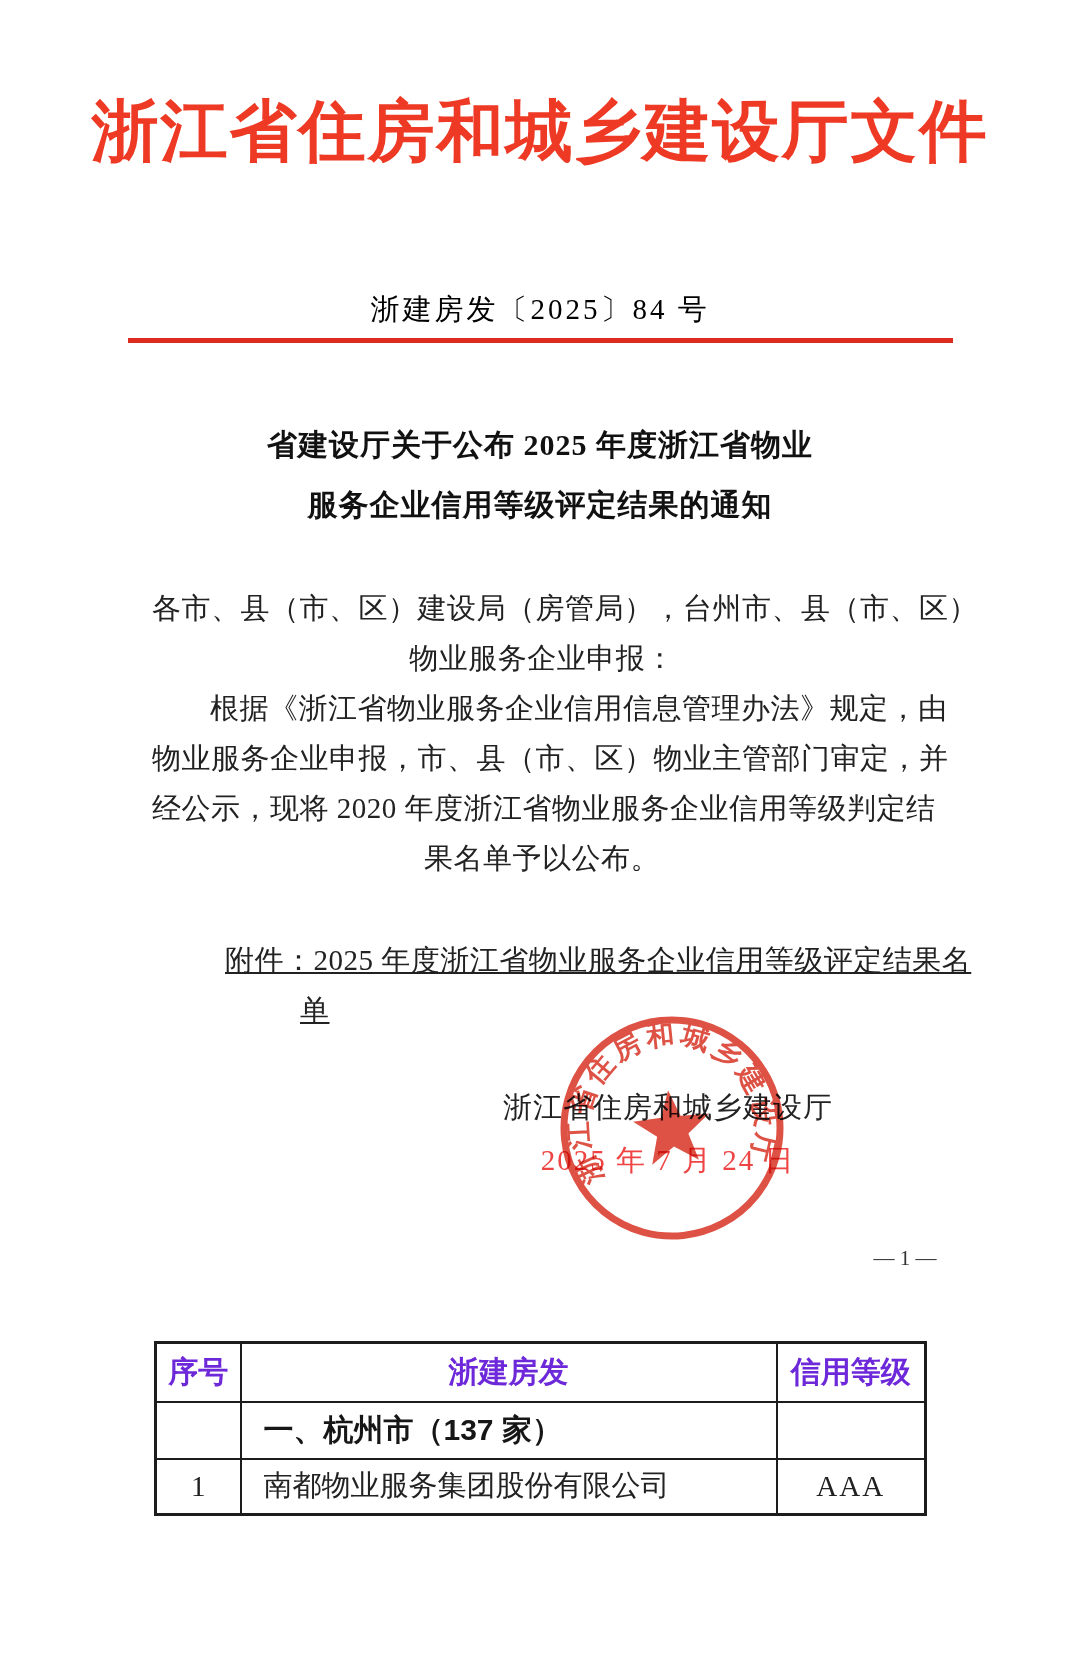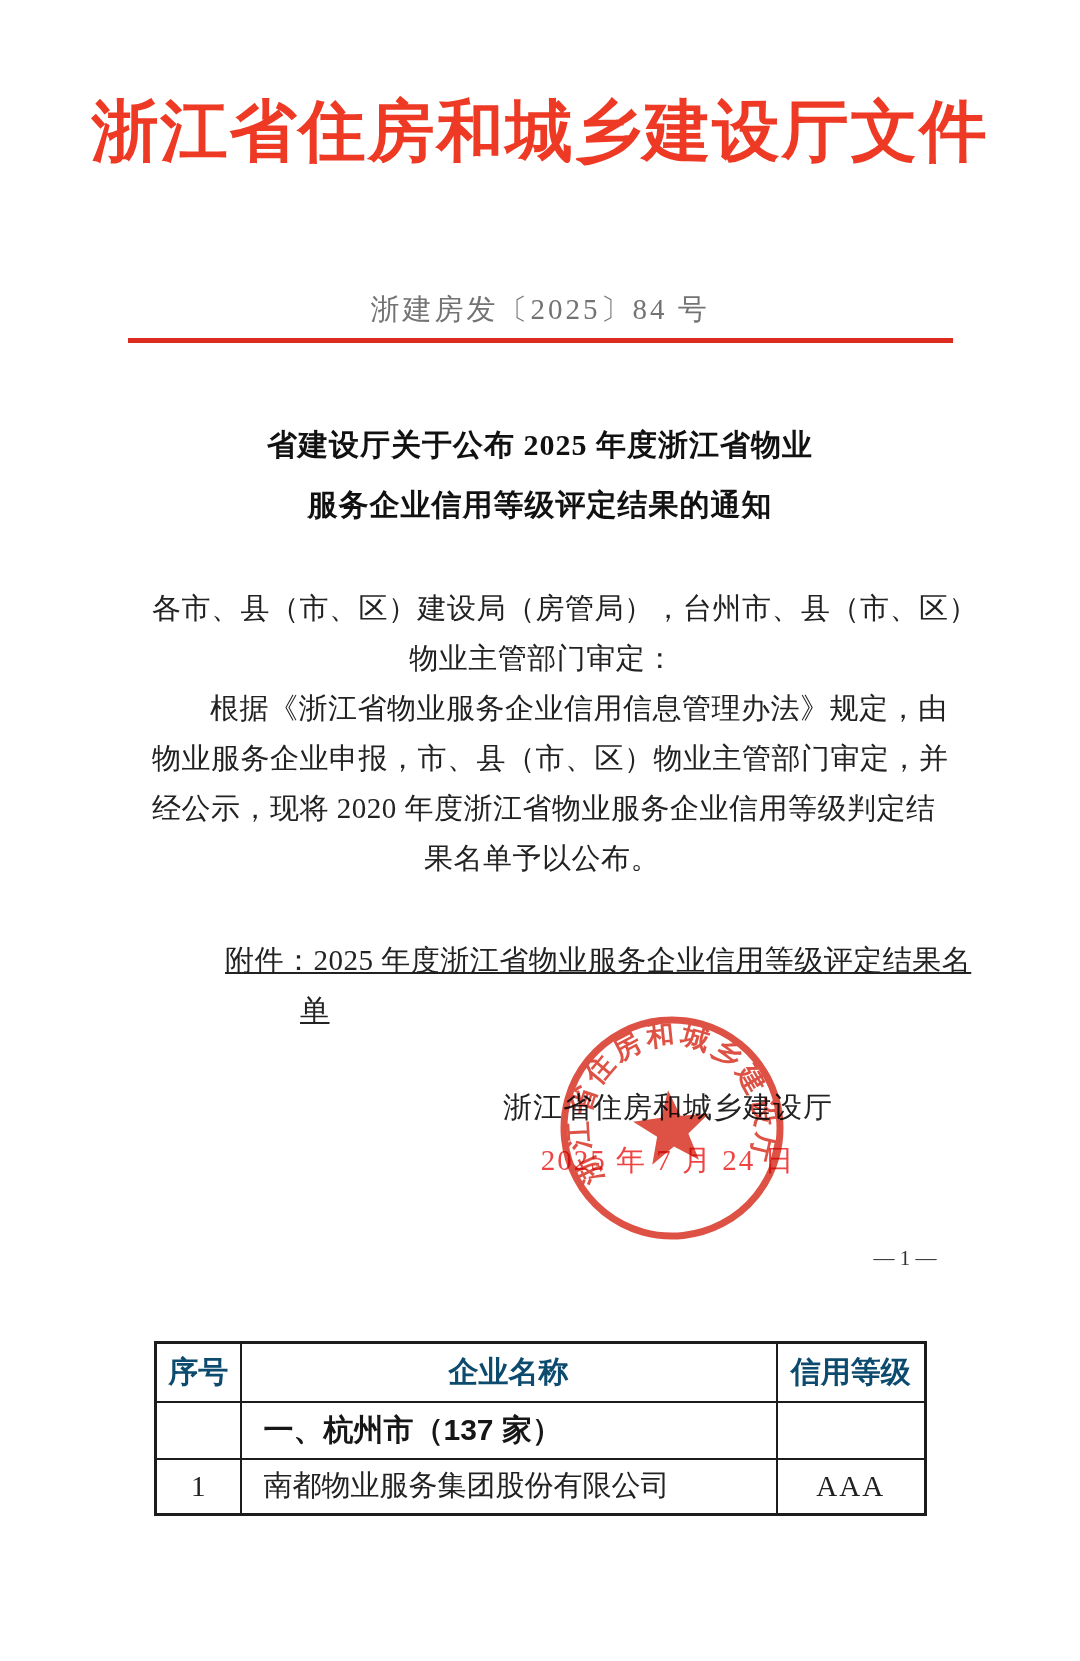--- a/index.html
+++ b/index.html
@@ -24,21 +24,21 @@
     letter-spacing: 2px;
     color: #ee3a25;
     white-space: nowrap;
   }
   .doc-number {
     position: absolute;
     top: 290px; left: 0; width: 100%;
     text-align: center;
     font-size: 29px;
     letter-spacing: 3px;
-    color: #737373;
+    color: #000000;
   }
   .red-rule {
     position: absolute;
     top: 338px; left: 128px;
     width: 825px; height: 5px;
     background: #dd2b20;
   }
   .doc-title {
     position: absolute;
     top: 415px; left: 0; width: 100%;
@@ -125,21 +125,21 @@
   .result-table { border: 3px solid #1c1c1c; }
   .col-no    { width: 85px; }
   .col-name  { width: 536px; }
   .col-grade { width: 149px; }
   .result-table .hdr-row td {
     height: 59px;
     text-align: center;
     font-family: "Liberation Sans", "DejaVu Sans", sans-serif;
     font-weight: bold;
     font-size: 30px;
-    color: #0c4a6e;
+    color: #6d28d9;
   }
   .result-table .section-row td { height: 57px; }
   .result-table .section-row .section-label {
     font-family: "Liberation Sans", "DejaVu Sans", sans-serif;
     font-weight: bold;
     font-size: 30px;
     padding-left: 22px;
     color: #161616;
     margin-left: 20px;
   }
@@ -159,21 +159,21 @@
 
   <div class="red-rule"></div>
 
   <div class="doc-title">
     <div>省建设厅关于公布 2025 年度浙江省物业</div>
     <div>服务企业信用等级评定结果的通知</div>
   </div>
 
   <div class="body-text">
     <div class="body-line">各市、县（市、区）建设局（房管局），台州市、县（市、区）</div>
-    <div class="body-line">物业主管部门审定：</div>
+    <div class="body-line">物业服务企业申报：</div>
     <div class="body-line indent-2em">根据《浙江省物业服务企业信用信息管理办法》规定，由</div>
     <div class="body-line">物业服务企业申报，市、县（市、区）物业主管部门审定，并</div>
     <div class="body-line">经公示，现将 2020 年度浙江省物业服务企业信用等级判定结</div>
     <div class="body-line">果名单予以公布。</div>
   </div>
 
   <div class="attachment">
     <div class="attach-line1">附件：2025 年度浙江省物业服务企业信用等级评定结果名</div>
     <div class="attach-line2">单</div>
   </div>
@@ -196,21 +196,21 @@
 
   <table class="result-table">
     <colgroup>
       <col class="col-no">
         <col class="col-name">
         <col class="col-grade">
     </colgroup>
     <tbody>
         <tr class="hdr-row">
       <td>序号</td>
-      <td>企业名称</td>
+      <td>浙建房发</td>
       <td>信用等级</td>
     </tr>
     <tr class="section-row">
       <td></td>
       <td class="section-label">一、杭州市（137 家）</td>
       <td></td>
     </tr>
     <tr class="data-row">
       <td class="cell-no">1</td>
       <td class="cell-name">南都物业服务集团股份有限公司</td>

